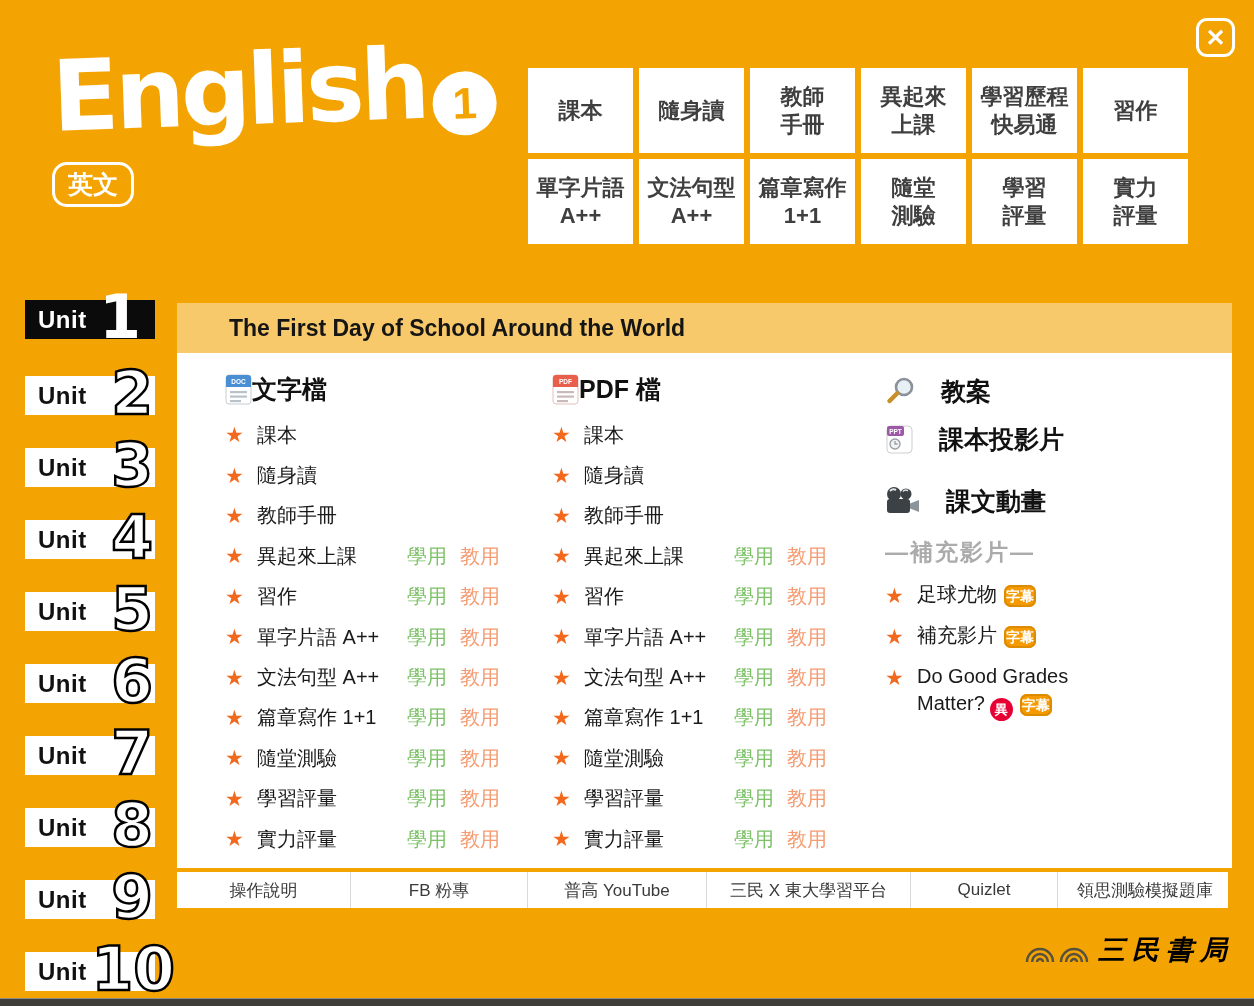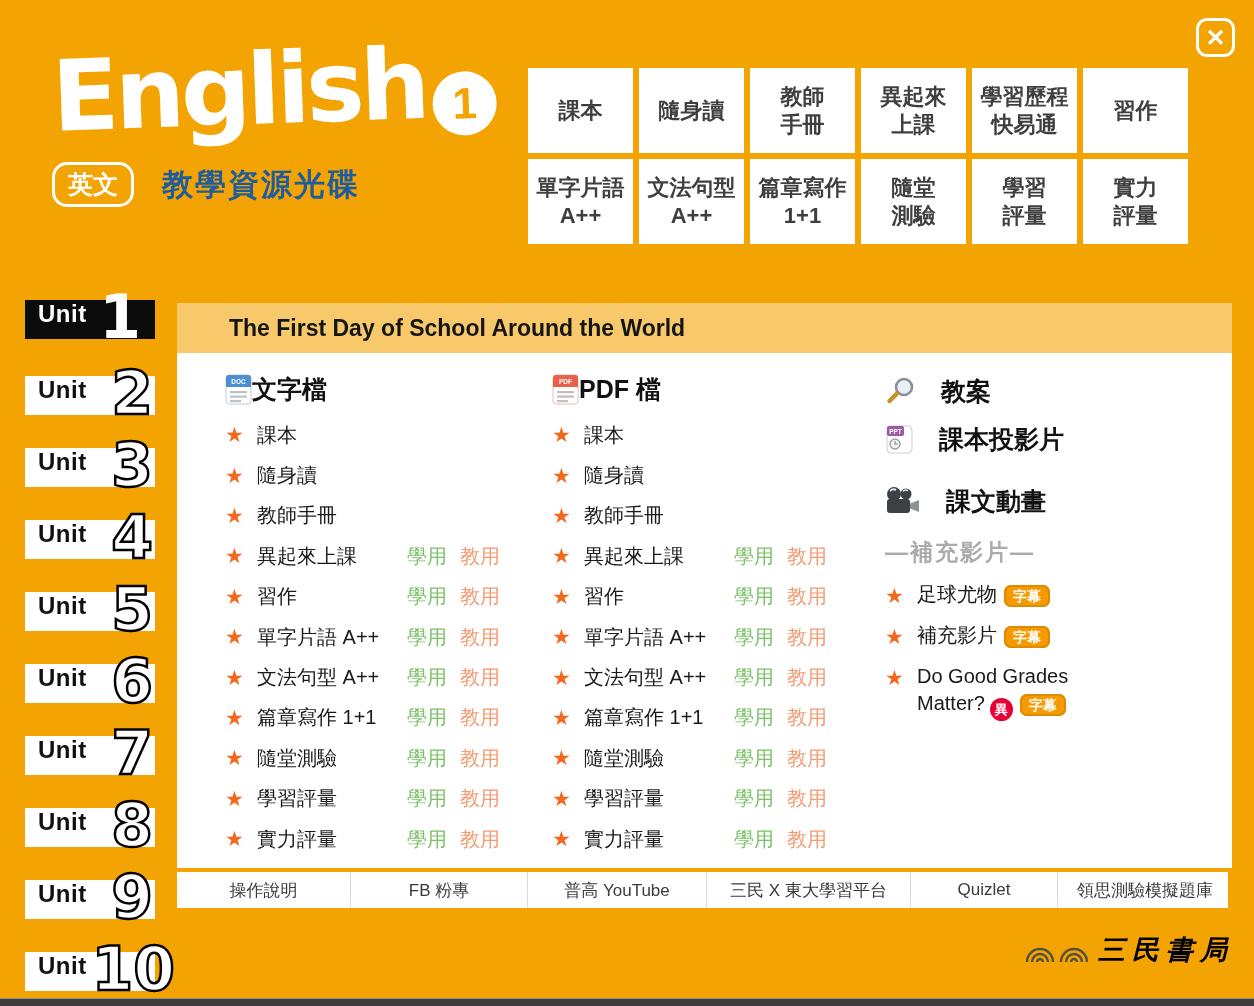--- a/index.html
+++ b/index.html
@@ -22,21 +22,21 @@
   .subtitle { color:#1E5C9B; font-size:31px; font-weight:800; letter-spacing:2px; }
 
   
   #top-menu { position:absolute; left:528px; top:68px; display:grid;
     grid-template-columns:repeat(6,105px); grid-auto-rows:85px; gap:6px; }
   .menu-cell { background:#fff; display:flex; flex-direction:column; align-items:center; justify-content:center;
     font-size:22px; font-weight:700; color:#3F3F3F; line-height:1.25; cursor:pointer; text-align:center; }
 
   
   #sidebar { position:absolute; left:25px; top:300px; width:150px; }
-  .unit-btn { position:relative; width:130px; height:39px; background:#fff; display:flex; align-items:flex-start;
+  .unit-btn { position:relative; width:130px; height:39px; background:#fff; display:flex; align-items:center;
     margin-bottom:33px; cursor:pointer; }
   .unit-btn.active { background:#0b0b0b; margin-bottom:37px; }
   .unit-word { font-size:24px; font-weight:800; color:#111; padding-left:13px; letter-spacing:0.5px; }
   .unit-btn.active .unit-word { color:#fff; }
   .unit-num { position:absolute; right:2px; bottom:-8px; font-size:60px; line-height:1; font-weight:800;
     color:#fff; -webkit-text-stroke:2.5px #000; font-family:"DejaVu Sans", sans-serif; }
   .unit-btn.active .unit-num { -webkit-text-stroke:0px; right:14px; }
   .unit-num.wide { right:-20px; }
 
   
@@ -60,21 +60,21 @@
   .resource-row { display:flex; align-items:center; gap:25px; height:40px; cursor:pointer; }
   .resource-row + .resource-row { margin-top:8px; }
   .resource-row:nth-child(3) { margin-top:22px; }
   .resource-label { font-size:25px; font-weight:700; color:#111; }
   .supplement-title { margin-top:16px; height:30px; display:flex; align-items:center;
     color:#ABABAB; font-size:23px; font-weight:600; letter-spacing:2px; }
   .video-item { display:flex; margin-top:14px; cursor:pointer; }
   .video-item .star { padding-top:3px; }
   .video-body { width:215px; font-size:20px; color:#1a1a1a; line-height:1.35; }
   .badge-subtitle { background:#F59A00; border:2px solid #DD8B00; color:#fff; border-radius:7px;
-    font-size:14px; font-weight:700; padding:1px 7px; margin-left:7px; white-space:nowrap; }
+    font-size:14px; font-weight:700; padding:1px 0; margin-left:7px; white-space:nowrap; }
   .badge-alt { background:#E60033; color:#fff; border-radius:50%; width:23px; height:23px;
     display:inline-flex; align-items:center; justify-content:center; font-size:13px; font-weight:700;
     margin-left:5px; vertical-align:-4px; }
 
   
   #links { position:absolute; left:177px; top:872px; width:1051px; height:36px; background:#fff; display:flex; }
   .footer-link { display:flex; align-items:center; justify-content:center; font-size:17px; color:#3a3a3a; cursor:pointer; }
   .footer-link + .footer-link { border-left:1px solid #d9d9d9; }
   .footer-link:nth-child(1){ flex:0 0 173px; } .footer-link:nth-child(2){ flex:0 0 177px; }
   .footer-link:nth-child(3){ flex:0 0 179px; } .footer-link:nth-child(4){ flex:0 0 204px; }
@@ -100,21 +100,20 @@
 
   <header id="logo">
     <div class="logo-row">
       <span class="logo-title">English</span>
       <span class="logo-circle">
         <span>1</span>
       </span>
     </div>
     <div class="logo-sub">
       <span class="subject-badge">英文</span>
-      <span class="subtitle">教學資源光碟</span>
     </div>
   </header>
 
   <div id="top-menu">
       <div class="menu-cell">
         <div class="menu-line">課本</div>
       </div>
       <div class="menu-cell">
         <div class="menu-line">隨身讀</div>
       </div>

